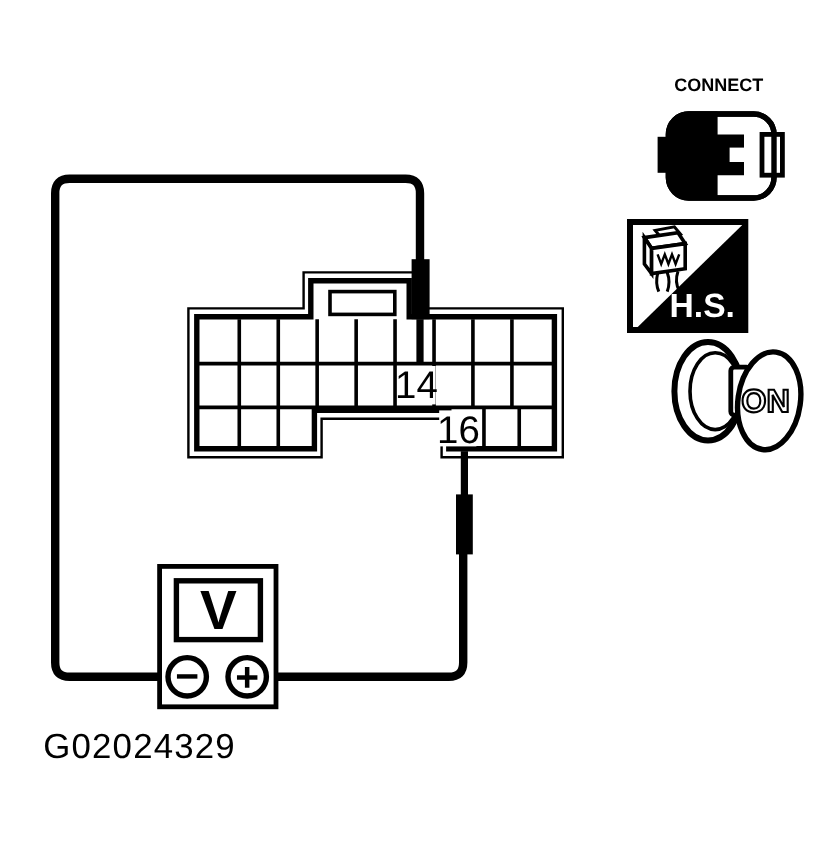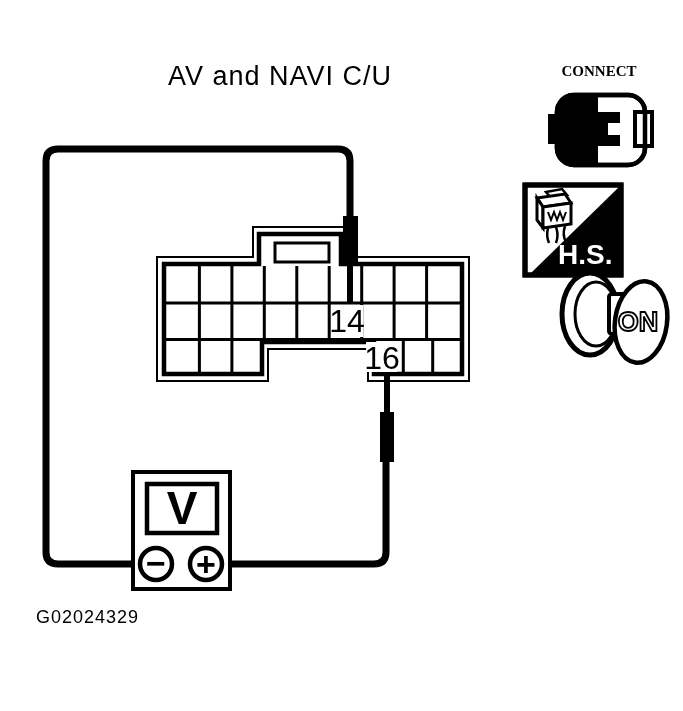--- a/index.html
+++ b/index.html
@@ -6,36 +6,35 @@
   #canvas{
     position:relative;width:683px;height:711px;background:#ffffff;overflow:hidden;
     font-family:"Liberation Sans","DejaVu Sans",sans-serif;color:#000;
   }
   .abs{position:absolute;}
   #title{
     left:168px;top:60px;font-size:27px;line-height:32px;letter-spacing:1px;
     color:#000;white-space:nowrap;
   }
   #figure-id{
-    left:36px;top:607px;font-size:18px;letter-spacing:1px;color:#000;
+    left:36px;top:607px;font-size:29px;letter-spacing:1px;color:#000;
   }
   #connect-caption{
     left:546px;top:63px;width:106px;text-align:center;
-    font-size:15px;font-weight:bold;letter-spacing:0px;color:#000;font-family:Liberation Serif, serif;
+    font-size:15px;font-weight:bold;letter-spacing:0px;color:#000;
   }
   svg{display:block;}
   .badge{position:absolute;}
 </style>
 </head>
 <body>
 
 <div id="canvas">
 
   <div class="abs" id="title">
-    <div>AV and NAVI C/U</div>
   </div>
 
   <svg class="abs" style="left:0;top:0" width="683" height="711" viewBox="0 0 683 711">
 
     <path d="M350,222 L350,161 Q350,149 338,149 L58,149 Q46,149 46,161 L46,552 Q46,564 58,564 L140,564" fill="none" stroke="#000" stroke-width="7"></path>
 
     <path d="M222,564 L374,564 Q386,564 386,552 L386,458" fill="none" stroke="#000" stroke-width="7"></path>
 
     <path d="M157,257 L253,257 L253,227 L347,227 L347,257 L469,257 L469,381 L368,381 L368,349 L268,349 L268,381 L157,381 Z" fill="#fff" stroke="#000" stroke-width="2"></path>
 
@@ -101,21 +100,21 @@
         <path d="M21,25 L49,21 L49,42 L21,46 Z" fill="#fff" stroke="#000" stroke-width="3"></path>
         <path d="M26,30 l3,8 3,-8 3,8 3,-8 3,8 3,-8" fill="none" stroke="#000" stroke-width="2"></path>
         <path d="M26,46 q-2,8 1,15" fill="none" stroke="#000" stroke-width="2.5"></path>
         <path d="M34,45 q3,8 0,16" fill="none" stroke="#000" stroke-width="2.5"></path>
         <path d="M43,44 q-3,9 1,16" fill="none" stroke="#000" stroke-width="2.5"></path>
       </g>
       <text x="36" y="82" font-size="28" font-weight="bold" fill="#fff">H.S.</text>
     </svg>
   </div>
 
-  <div class="badge" style="left:545px;top:270px">
+  <div class="badge" style="left:545px;top:282px">
     <svg width="130" height="108" viewBox="0 0 130 108">
 
       <ellipse cx="45" cy="44" rx="28" ry="41" fill="#fff" stroke="#000" stroke-width="5"></ellipse>
       <ellipse cx="51" cy="44" rx="21" ry="32" fill="none" stroke="#000" stroke-width="3"></ellipse>
 
       <rect x="64" y="24" width="16" height="40" rx="3" fill="#fff" stroke="#000" stroke-width="4"></rect>
 
       <g transform="rotate(8 96 52)">
         <ellipse cx="96" cy="52" rx="26" ry="41" fill="#fff" stroke="#000" stroke-width="4.5"></ellipse>
       </g>

